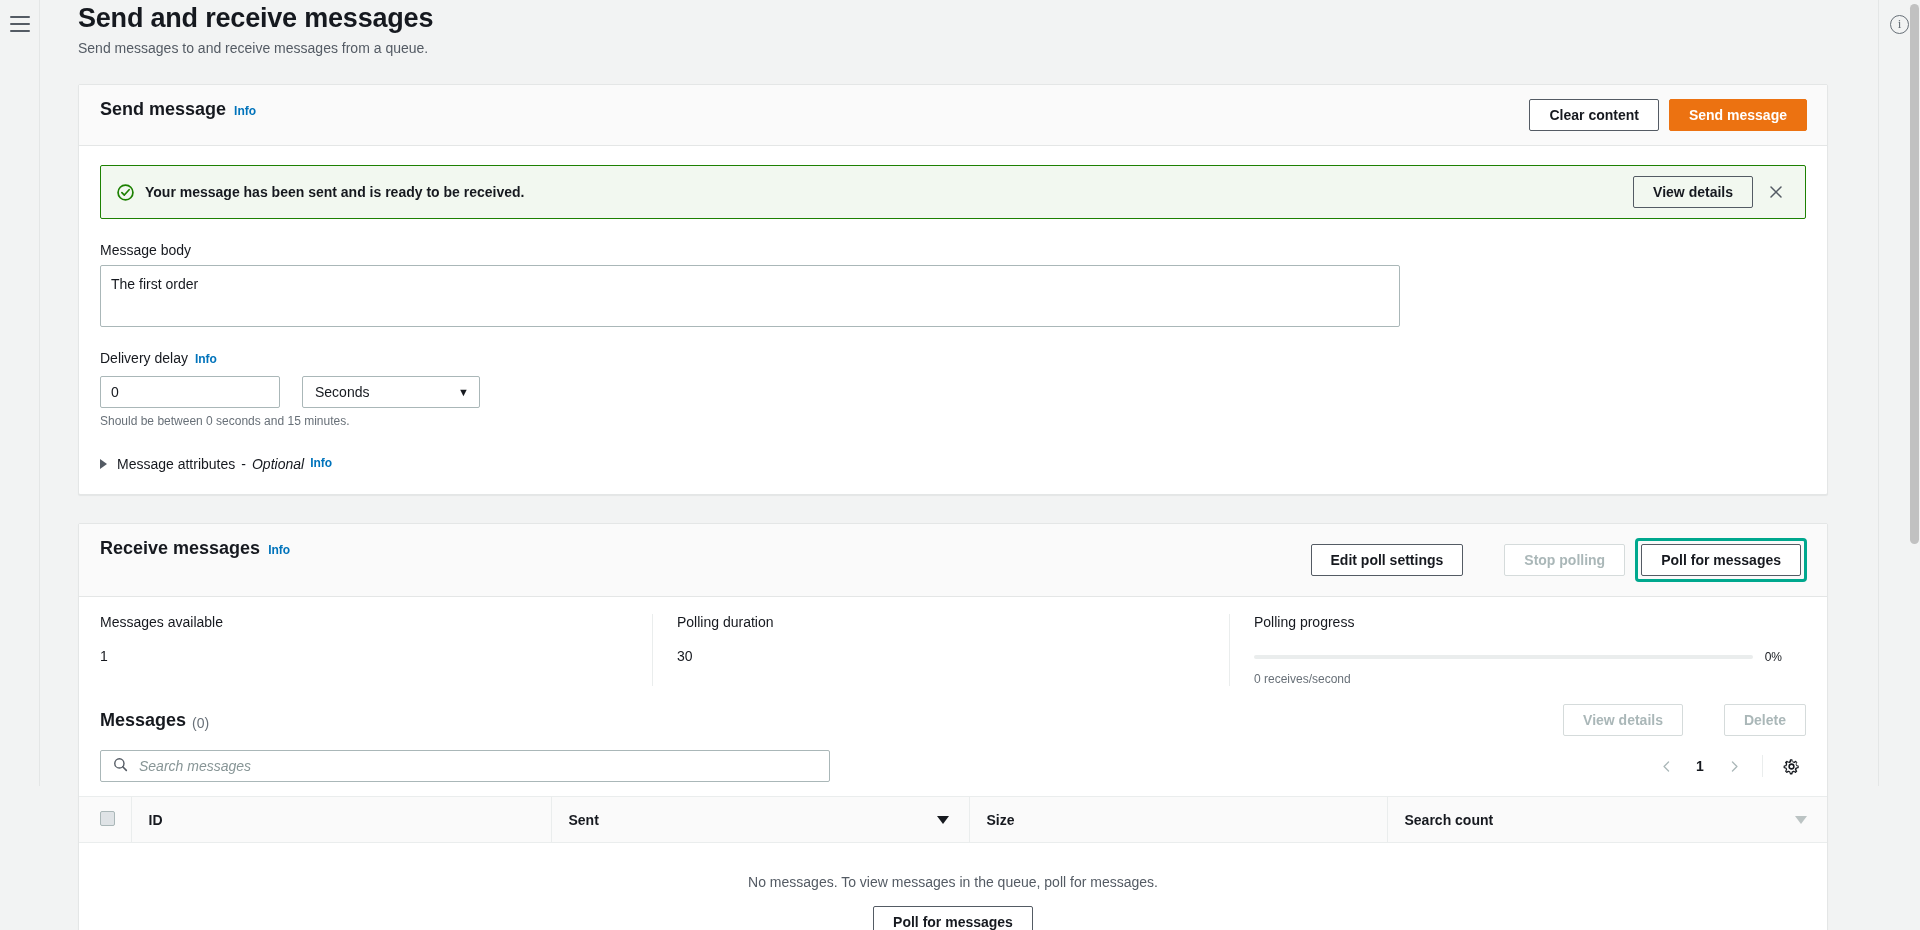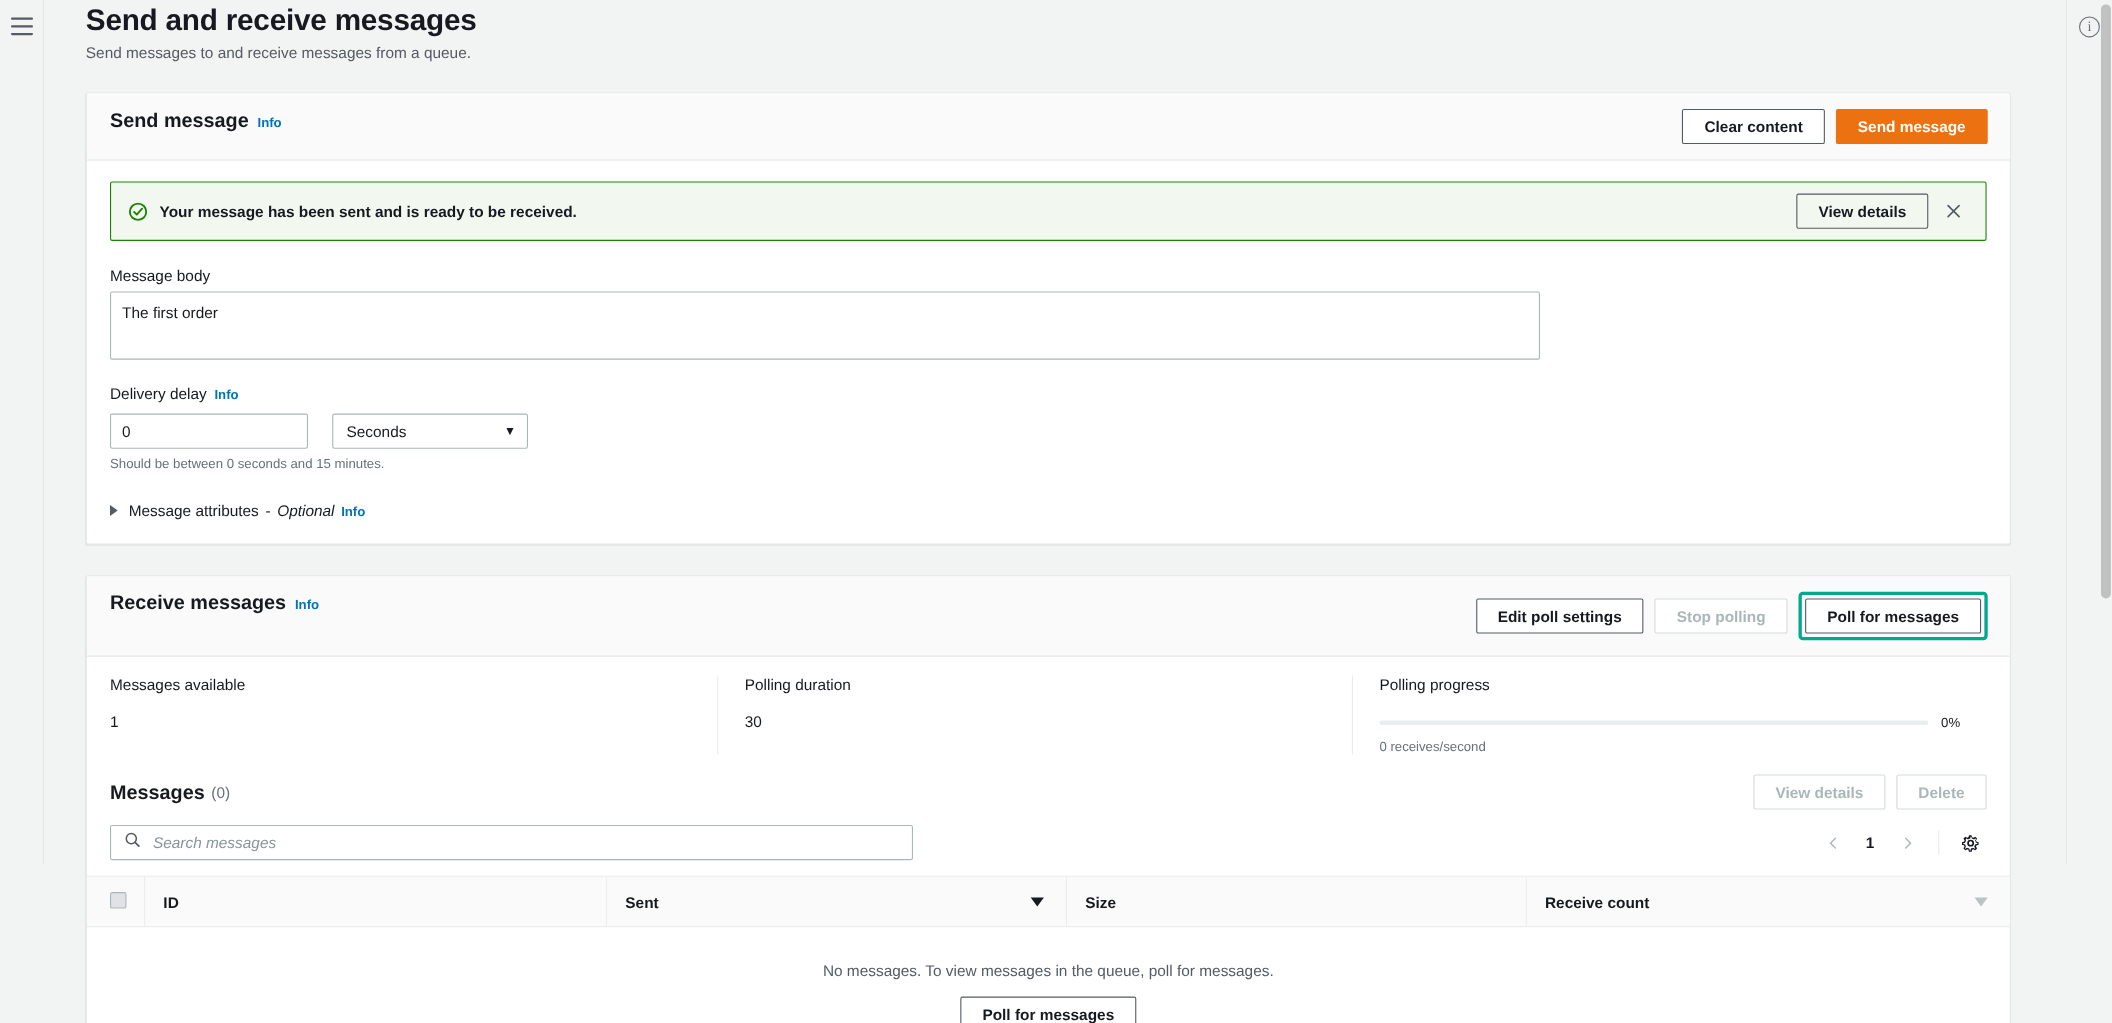--- a/index.html
+++ b/index.html
@@ -128,20 +128,21 @@
   .btn-primary {
     background: #ec7211;
     border: 1px solid #ec7211;
     color: #ffffff;
   }
   .btn-disabled {
     background: #ffffff;
     border: 1px solid #d5dbdb;
     color: #aab7b8;
     cursor: default;
+    margin-left: 31px;
   }
   .btn-ring {
     border: 3px solid #00a88e;
     border-radius: 4px;
     padding: 3px;
     display: inline-block;
     line-height: 0;
   }
 
   
@@ -212,21 +213,21 @@
     display: flex; align-items: center; gap: 10px;
     margin-top: 28px;
     cursor: pointer;
   }
   .tri-right {
     width: 0; height: 0;
     border-left: 7px solid #545b64;
     border-top: 5px solid transparent;
     border-bottom: 5px solid transparent;
   }
-  .exp-label { font-size: 14px; color: #16191f; display: flex; align-items: flex-end; gap: 6px; }
+  .exp-label { font-size: 14px; color: #16191f; display: flex; align-items: flex-start; gap: 6px; }
   .exp-label em { font-style: italic; }
 
   
   .stats {
     display: flex;
     padding: 17px 21px 8px 21px;
   }
   .stat { flex: 1; padding-right: 24px; position: relative; }
   .stat + .stat { border-left: 1px solid #eaeded; padding-left: 24px; }
   .stat-label { font-size: 14px; color: #16191f; }
@@ -239,21 +240,21 @@
   .progress-pct { font-size: 12px; color: #16191f; }
   .progress-sub { font-size: 12px; color: #687078; margin-top: 8px; }
 
   
   .table-head {
     display: flex; align-items: center;
     padding: 10px 21px 0 21px;
   }
   .table-title {
     font-size: 18px; font-weight: 700; color: #16191f;
-    display: flex; align-items: center; gap: 6px;
+    display: flex; align-items: flex-end; gap: 6px;
   }
   .table-count { font-size: 14px; font-weight: 400; color: #687078; }
   .table-head-actions { margin-left: auto; display: flex; gap: 10px; }
 
   .table-tools {
     display: flex; align-items: center;
     padding: 14px 21px 14px 21px;
     gap: 16px;
   }
   .search-box {
@@ -517,21 +518,21 @@
                 <span>ID</span>
               </th>
               <th class="col-sent">
                 <span>Sent</span>
                 <span class="sort-caret-filled"></span>
               </th>
               <th class="col-size">
                 <span>Size</span>
               </th>
               <th class="col-recv">
-                <span>Receive count</span>
+                <span>Search count</span>
                 <span class="sort-caret-hollow"></span>
               </th>
             </tr>
           </thead>
           <tbody>
             <tr>
               <td colspan="5">
                 <div class="empty-state">
                   <div class="empty-text">No messages. To view messages in the queue, poll for messages.</div>
                   <div class="empty-action">

